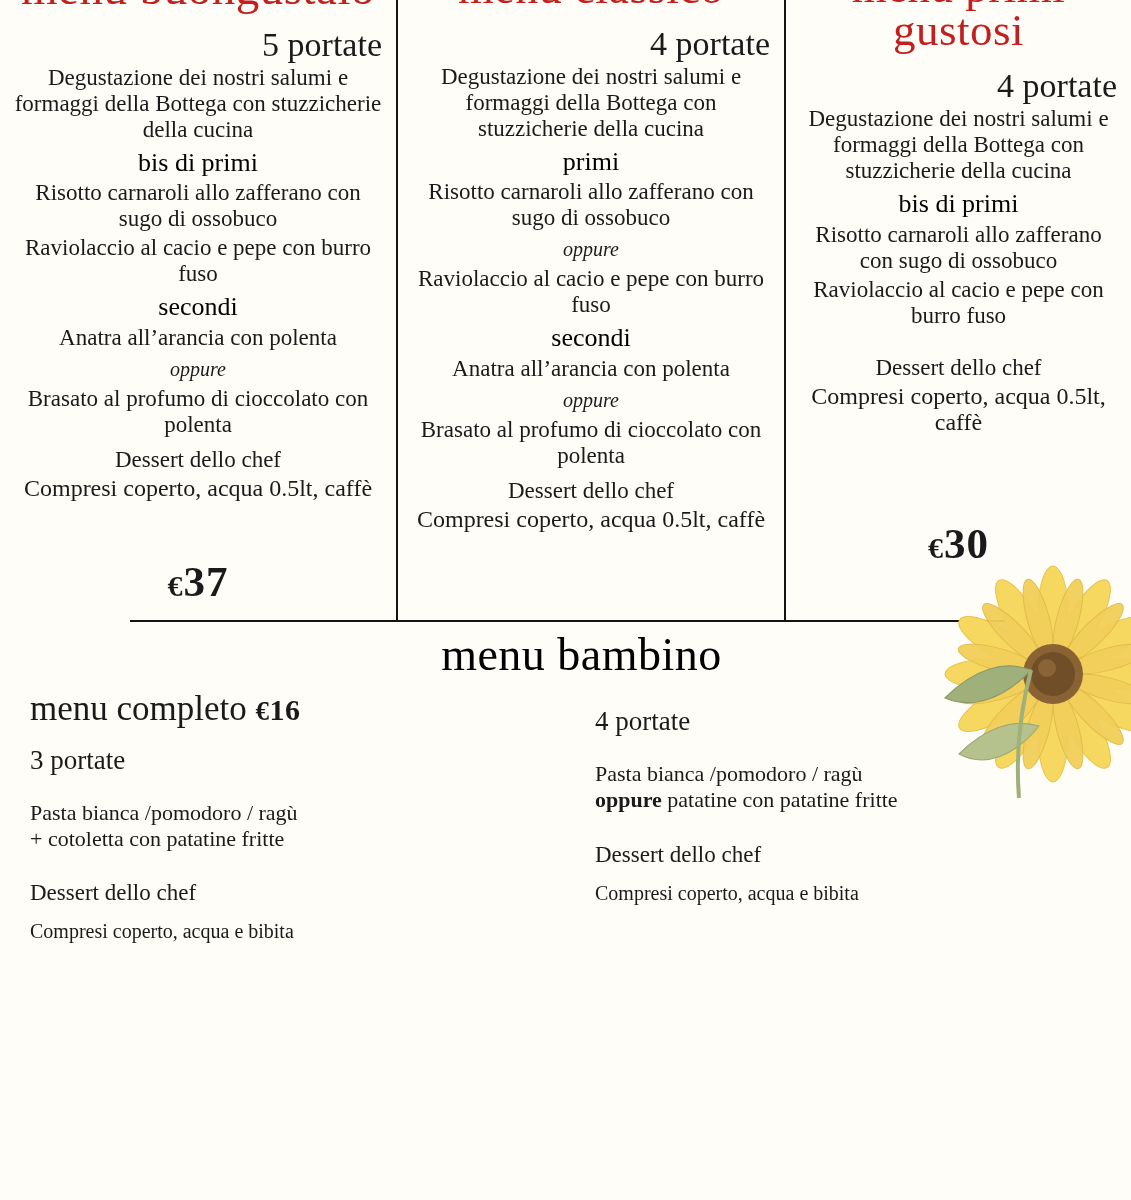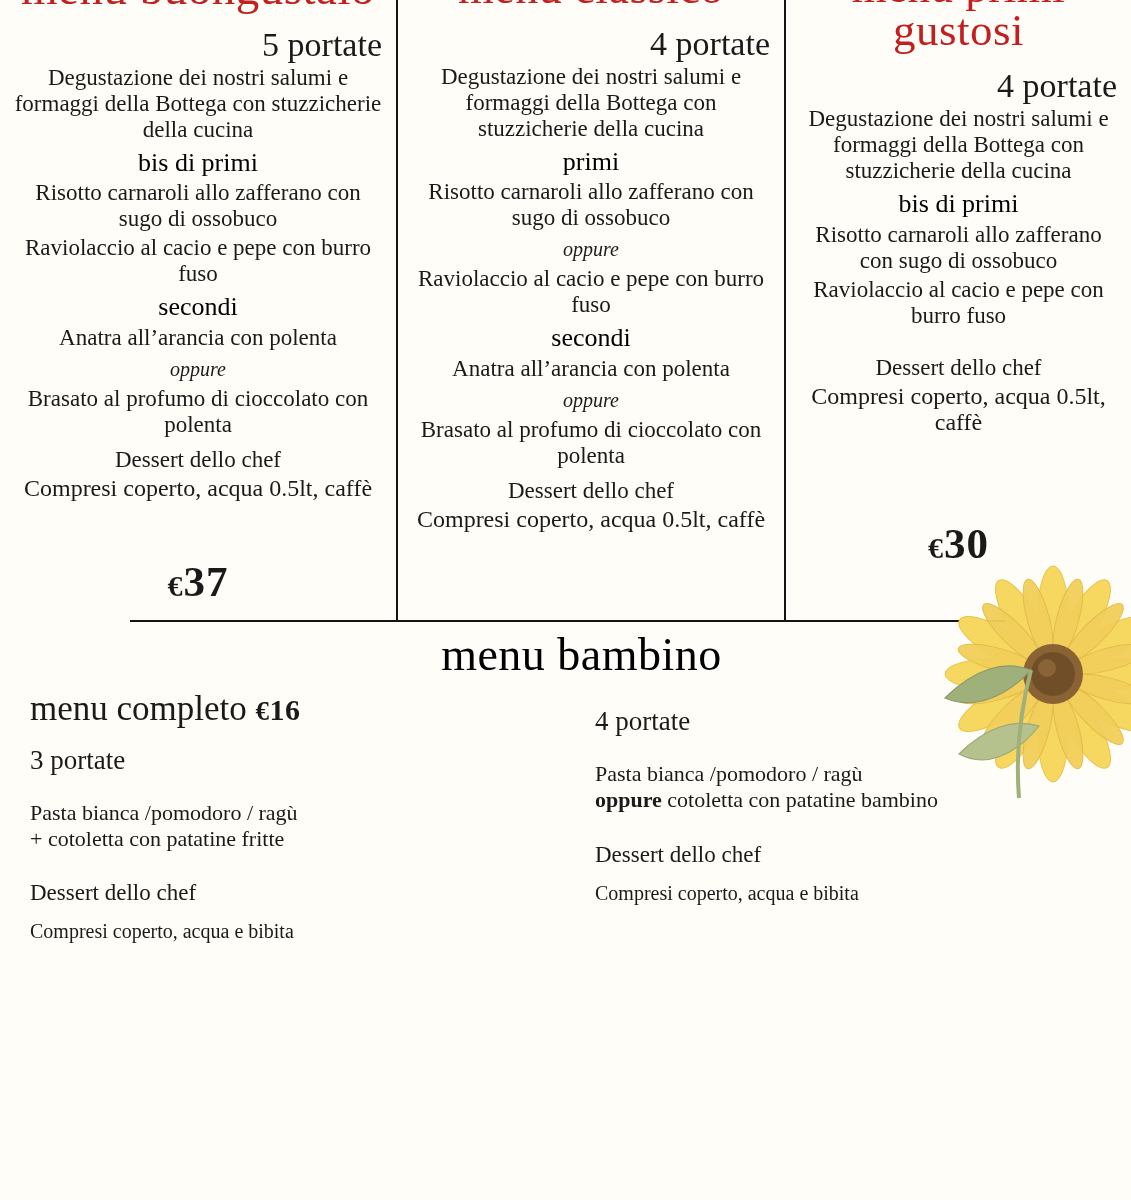--- a/index.html
+++ b/index.html
@@ -256,21 +256,21 @@
       </div>
       <div class="kid-dessert">Dessert dello chef</div>
       <div class="kid-incluso">Compresi coperto, acqua e bibita</div>
     </div>
 
     <div class="kid-col">
       <div class="kid-portate">4 portate</div>
       <div class="kid-desc">
         <div>Pasta bianca /pomodoro / ragù</div>
         <div>
-          <span class="b">oppure</span><span> cotoletta con patatine bambino</span>
+          <span class="b">oppure</span><span> patatine con patatine fritte</span>
         </div>
       </div>
       <div class="kid-dessert">Dessert dello chef</div>
       <div class="kid-incluso">Compresi coperto, acqua e bibita</div>
     </div>
   </div>
 
   <svg class="sunflower" viewBox="0 0 230 260">
     <g transform="translate(118,126)">
       <g fill="#f6d860" stroke="#e7c24c" stroke-width="1">

